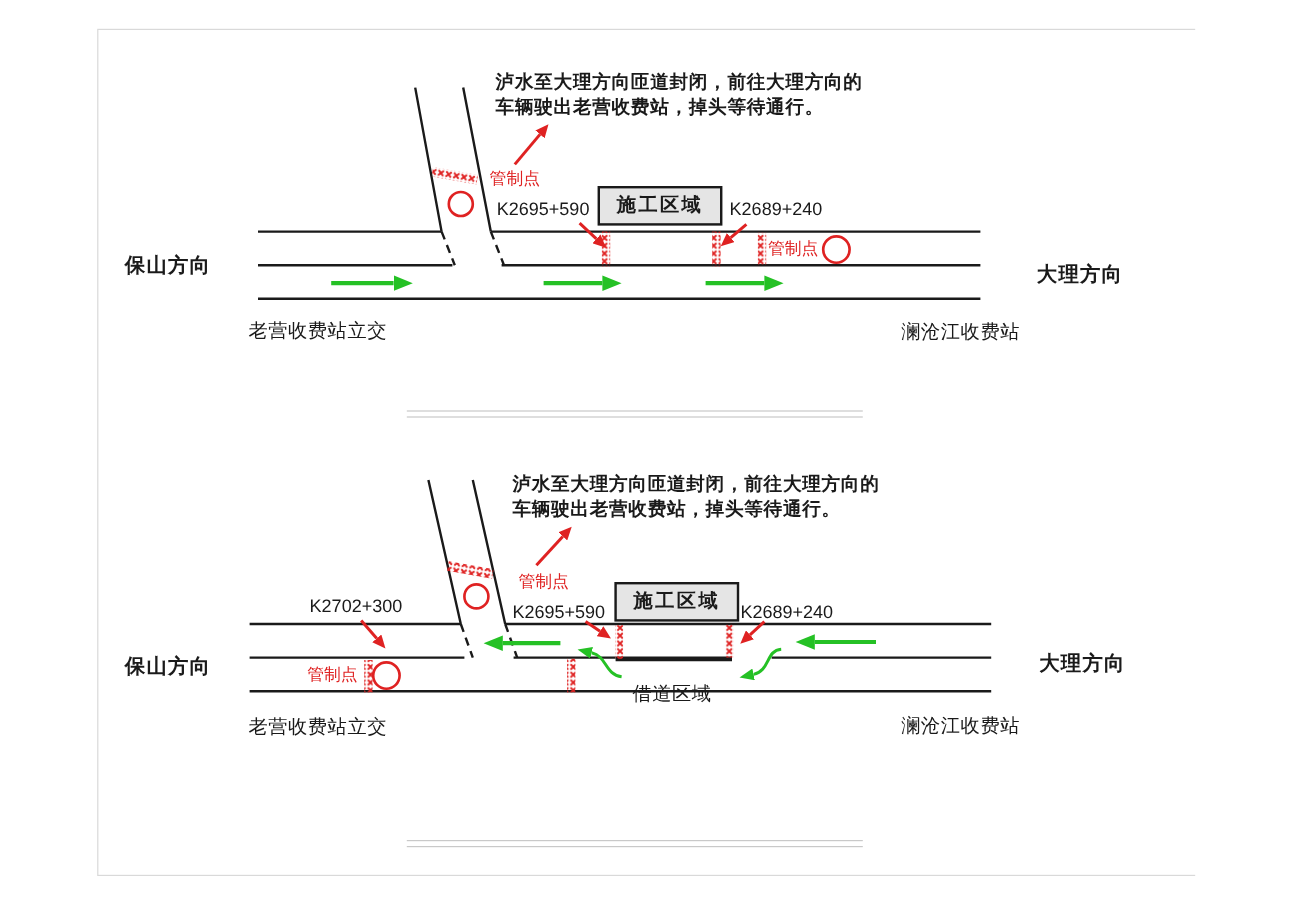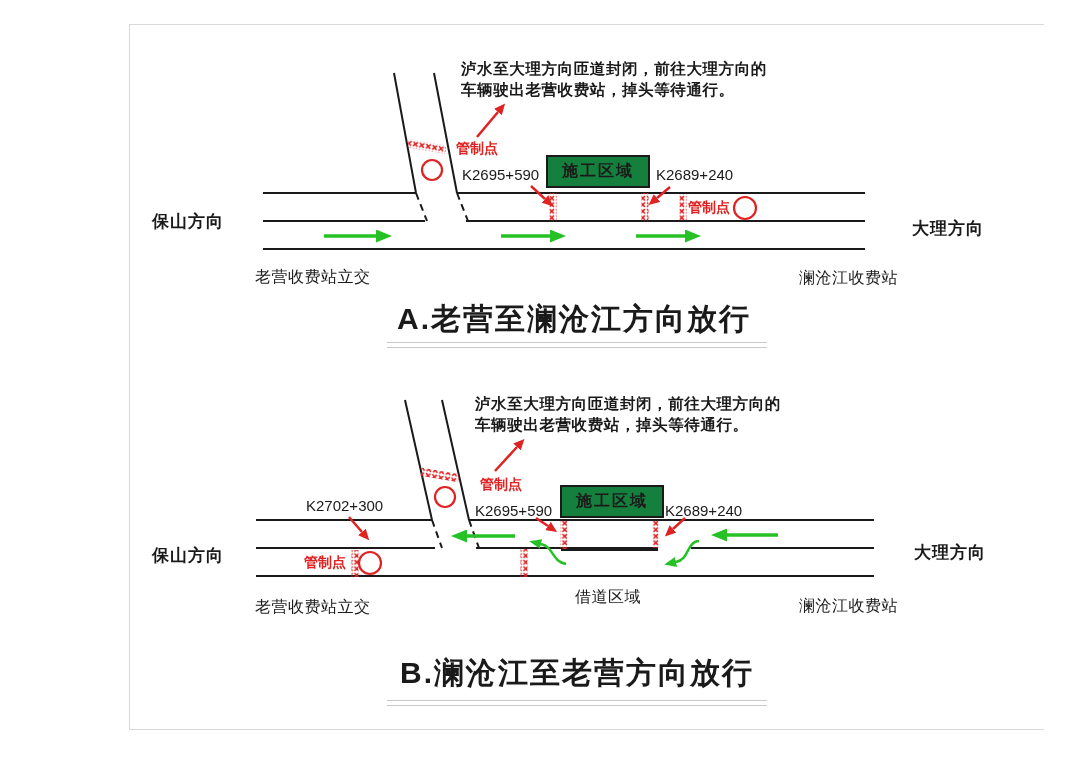--- a/index.html
+++ b/index.html
@@ -1,31 +1,31 @@
 <!DOCTYPE html>
 <html style="--red: #df2222; --green: #25c125; --black: #1a1a1a; --border: #d9d9d9; --underline: #c9c9c9;"><head>
 <meta charset="utf-8">
 <style>
   html,body{margin:0;padding:0;background:#ffffff;}
   #stage{position:relative;width:996px;height:763px;background:#fff;overflow:hidden;
-         font-family:"Liberation Sans","DejaVu Sans",sans-serif;margin-left:48px;}
+         font-family:"Liberation Sans","DejaVu Sans",sans-serif;}
   #frame{position:absolute;left:81px;top:24px;width:925px;height:704px;
          border:1px solid var(--border);}
   .lbl{position:absolute;white-space:nowrap;color:var(--black);line-height:1;}
   .red{color:var(--red);}
   .note{font-size:15.5px;font-weight:bold;letter-spacing:0.6px;}
   .km{font-size:15px;font-weight:normal;}
-  .cp{font-size:14px;font-weight:bold;text-align:center;}
+  .cp{font-size:14px;font-weight:normal;text-align:center;}
   .dir{font-size:17px;font-weight:bold;letter-spacing:1px;}
   .toll{font-size:16px;font-weight:normal;letter-spacing:0.5px;}
   .title{font-size:30px;font-weight:bold;letter-spacing:2px;}
   .dblline{position:absolute;height:4px;border-top:1px solid var(--underline);
            border-bottom:1px solid var(--underline);}
   .zonebox{position:absolute;width:100px;height:29px;border:2px solid var(--black);
-           background:#15803d;display:flex;align-items:center;justify-content:center;
+           background:#e5e5e5;display:flex;align-items:center;justify-content:center;
            font-size:16px;font-weight:bold;letter-spacing:2px;color:var(--black);}
   svg{position:absolute;left:0;top:0;}
   .road{stroke:var(--black);stroke-width:2;fill:none;}
   .roadthick{stroke:var(--black);stroke-width:4;fill:none;}
   .dashed{stroke:var(--black);stroke-width:2;fill:none;stroke-dasharray:7 5;}
   .xpath{stroke:var(--red);stroke-width:1.5;fill:none;}
   .redcirc{stroke:var(--red);stroke-width:2.2;fill:#fff;}
   .redline{stroke:var(--red);stroke-width:2.5;fill:none;}
   .greenline{stroke:var(--green);stroke-width:3.5;fill:none;}
   .greenthin{stroke:var(--green);stroke-width:2.5;fill:none;}
@@ -143,33 +143,31 @@
   <div class="lbl km" style="left:414px;top:167px;">K2695+590</div>
   <div class="zonebox" style="left:498px;top:155px;">
     <span>施工区域</span>
   </div>
   <div class="lbl km" style="left:608px;top:167px;">K2689+240</div>
   <div class="lbl cp red" style="left:640px;top:200px;">管制点</div>
   <div class="lbl dir" style="left:104px;top:213px;">保山方向</div>
   <div class="lbl dir" style="left:864px;top:220px;">大理方向</div>
   <div class="lbl toll" style="left:207px;top:269px;">老营收费站立交</div>
   <div class="lbl toll" style="left:751px;top:270px;">澜沧江收费站</div>
-  <div class="lbl title" style="left:349px;top:304px;">A.老营至澜沧江方向放行</div>
   <div class="dblline" style="left:339px;top:342px;width:380px;"></div>
 
   <div class="lbl note" style="left:427px;top:396px;">泸水至大理方向匝道封闭，前往大理方向的</div>
   <div class="lbl note" style="left:427px;top:417px;">车辆驶出老营收费站，掉头等待通行。</div>
   <div class="lbl cp red" style="left:432px;top:477px;">管制点</div>
   <div class="lbl km" style="left:258px;top:498px;">K2702+300</div>
   <div class="lbl km" style="left:427px;top:503px;">K2695+590</div>
   <div class="zonebox" style="left:512px;top:485px;">
     <span>施工区域</span>
   </div>
   <div class="lbl km" style="left:617px;top:503px;">K2689+240</div>
   <div class="lbl cp red" style="left:256px;top:555px;">管制点</div>
   <div class="lbl dir" style="left:104px;top:547px;">保山方向</div>
   <div class="lbl dir" style="left:866px;top:544px;">大理方向</div>
   <div class="lbl toll" style="left:207px;top:599px;">老营收费站立交</div>
-  <div class="lbl toll" style="left:527px;top:589px;">借道区域</div>
+  <div class="lbl toll" style="left:527px;top:571px;">借道区域</div>
   <div class="lbl toll" style="left:751px;top:598px;">澜沧江收费站</div>
-  <div class="lbl title" style="left:352px;top:658px;">B.澜沧江至老营方向放行</div>
   <div class="dblline" style="left:339px;top:700px;width:380px;"></div>
 </div>
 
 </body></html>

